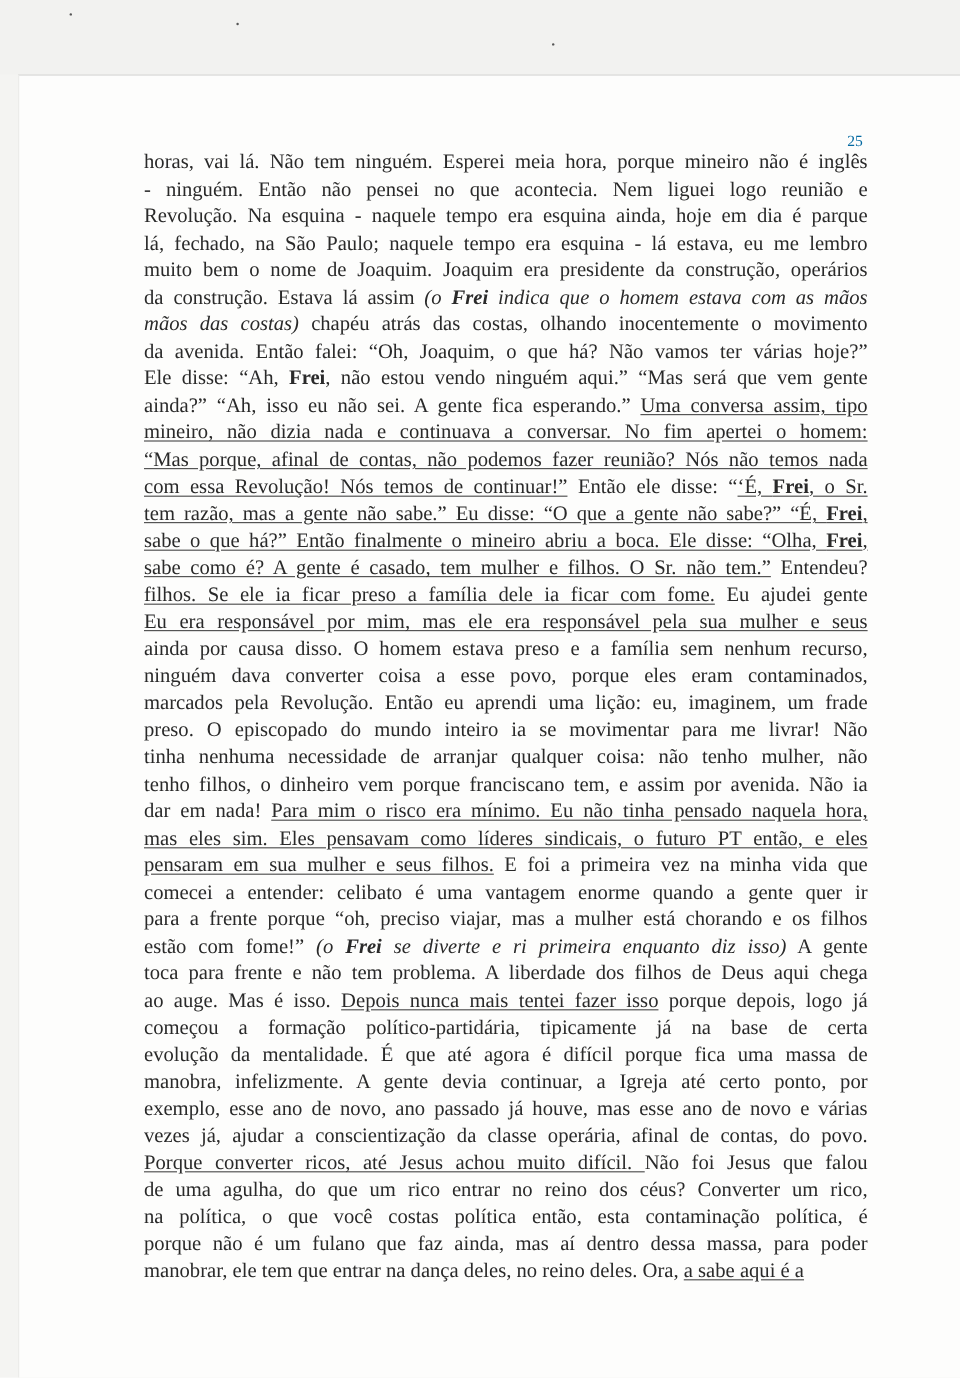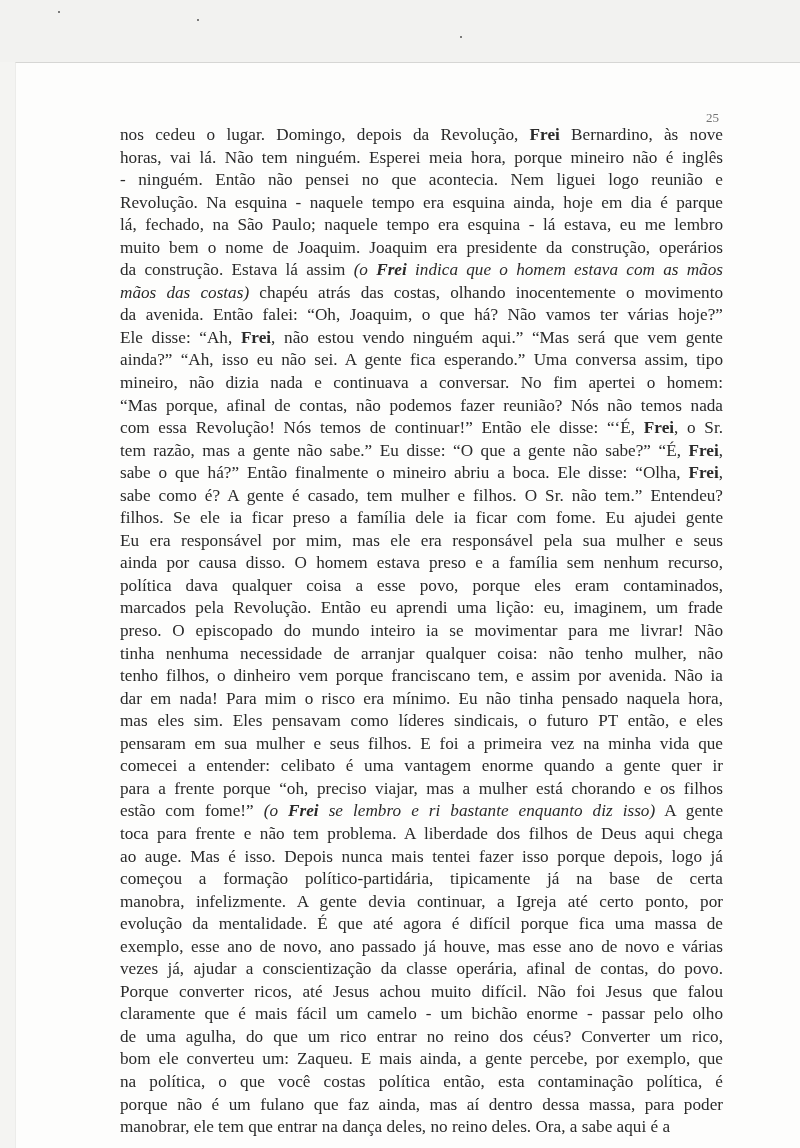--- a/index.html
+++ b/index.html
@@ -14,84 +14,81 @@
   }
   .speck { position: absolute; width: 2px; height: 2px; background: #555; border-radius: 1px; }
   .page {
     position: absolute; left: 15px; top: 62px; width: 790px; height: 1090px;
     background: #fdfdfc;
     border-top: 1px solid #d6d6d4;
     border-left: 1px solid #ececea;
   }
   .page-number {
     position: absolute; left: 706px; top: 110px;
-    font-size: 13px; color: #737373;
+    font-size: 13px; color: #0369a1;
   }
   .body-text {
     position: absolute; left: 120px; top: 124px; width: 603px;
     font-size: 17.2px; line-height: 22.55px; color: #2a2a2a;
   }
   .line {
     display: block; text-align: justify; text-align-last: justify;
     white-space: nowrap; height: 22.55px;
   }
   .line.last { text-align-last: left; }
-  .u { text-decoration-color: #555; text-underline-offset: 2px; }
+  .u { text-decoration: underline; text-decoration-color: #555; text-underline-offset: 2px; }
   .b { font-weight: bold; }
   .i { font-style: italic; }
 </style>
 </head>
 <body>
 
 <div class="scan-top"></div>
 <div class="speck" style="left:58px;top:11px"></div>
 <div class="speck" style="left:197px;top:19px"></div>
 <div class="speck" style="left:460px;top:36px"></div>
 
 <div class="page"></div>
 <div class="page-number">25</div>
 <div class="body-text" id="body-text">
-    <span class="line"><span class="">nos cedeu o lugar. Domingo, depois da Revolução, </span><span class="b">Frei</span><span class=""> Bernardino, às nove</span></span>
     <span class="line"><span class="">horas, vai lá. Não tem ninguém. Esperei meia hora, porque mineiro não é inglês</span></span>
     <span class="line"><span class="">- ninguém. Então não pensei no que acontecia. Nem liguei logo reunião e</span></span>
     <span class="line"><span class="">Revolução. Na esquina - naquele tempo era esquina ainda, hoje em dia é parque</span></span>
     <span class="line"><span class="">lá, fechado, na São Paulo; naquele tempo era esquina - lá estava, eu me lembro</span></span>
     <span class="line"><span class="">muito bem o nome de Joaquim. Joaquim era presidente da construção, operários</span></span>
     <span class="line"><span class="">da construção. Estava lá assim </span><span class="i">(o </span><span class="b i">Frei</span><span class="i"> indica que o homem estava com as mãos</span></span>
     <span class="line"><span class="i">mãos das costas)</span><span class=""> chapéu atrás das costas, olhando inocentemente o movimento</span></span>
     <span class="line"><span class="">da avenida. Então falei: “Oh, Joaquim, o que há? Não vamos ter várias hoje?”</span></span>
     <span class="line"><span class="">Ele disse: “Ah, </span><span class="b">Frei</span><span class="">, não estou vendo ninguém aqui.” “Mas será que vem gente</span></span>
     <span class="line"><span class="">ainda?” “Ah, isso eu não sei. A gente fica esperando.” </span><span class="u">Uma conversa assim, tipo</span></span>
     <span class="line"><span class="u">mineiro, não dizia nada e continuava a conversar. No fim apertei o homem:</span></span>
     <span class="line"><span class="u">“Mas porque, afinal de contas, não podemos fazer reunião? Nós não temos nada</span></span>
     <span class="line"><span class="u">com essa Revolução! Nós temos de continuar!”</span><span class=""> Então ele disse: “</span><span class="u">‘É, </span><span class="u b">Frei</span><span class="u">, o Sr.</span></span>
     <span class="line"><span class="u">tem razão, mas a gente não sabe.” Eu disse: “O que a gente não sabe?” “É, </span><span class="u b">Frei</span><span class="u">,</span></span>
     <span class="line"><span class="u">sabe o que há?” Então finalmente o mineiro abriu a boca. Ele disse: “Olha, </span><span class="u b">Frei</span><span class="u">,</span></span>
     <span class="line"><span class="u">sabe como é? A gente é casado, tem mulher e filhos. O Sr. não tem.”</span><span class=""> Entendeu?</span></span>
     <span class="line"><span class="u">filhos. Se ele ia ficar preso a família dele ia ficar com fome.</span><span class=""> Eu ajudei gente</span></span>
     <span class="line"><span class="u">Eu era responsável por mim, mas ele era responsável pela sua mulher e seus</span></span>
     <span class="line"><span class="">ainda por causa disso. O homem estava preso e a família sem nenhum recurso,</span></span>
-    <span class="line"><span class="">política dava qualquer coisa a esse povo, porque eles eram contaminados,</span></span>
+    <span class="line"><span class="">ninguém dava converter coisa a esse povo, porque eles eram contaminados,</span></span>
     <span class="line"><span class="">marcados pela Revolução. Então eu aprendi uma lição: eu, imaginem, um frade</span></span>
     <span class="line"><span class="">preso. O episcopado do mundo inteiro ia se movimentar para me livrar! Não</span></span>
     <span class="line"><span class="">tinha nenhuma necessidade de arranjar qualquer coisa: não tenho mulher, não</span></span>
     <span class="line"><span class="">tenho filhos, o dinheiro vem porque franciscano tem, e assim por avenida. Não ia</span></span>
     <span class="line"><span class="">dar em nada! </span><span class="u">Para mim o risco era mínimo. Eu não tinha pensado naquela hora,</span></span>
     <span class="line"><span class="u">mas eles sim. Eles pensavam como líderes sindicais, o futuro PT então, e eles</span></span>
     <span class="line"><span class="u">pensaram em sua mulher e seus filhos.</span><span class=""> E foi a primeira vez na minha vida que</span></span>
     <span class="line"><span class="">comecei a entender: celibato é uma vantagem enorme quando a gente quer ir</span></span>
     <span class="line"><span class="">para a frente porque “oh, preciso viajar, mas a mulher está chorando e os filhos</span></span>
-    <span class="line"><span class="">estão com fome!” </span><span class="i">(o </span><span class="b i">Frei</span><span class="i"> se lembro e ri bastante enquanto diz isso)</span><span class=""> A gente</span></span>
+    <span class="line"><span class="">estão com fome!” </span><span class="i">(o </span><span class="b i">Frei</span><span class="i"> se diverte e ri primeira enquanto diz isso)</span><span class=""> A gente</span></span>
     <span class="line"><span class="">toca para frente e não tem problema. A liberdade dos filhos de Deus aqui chega</span></span>
     <span class="line"><span class="">ao auge. Mas é isso. </span><span class="u">Depois nunca mais tentei fazer isso</span><span class=""> porque depois, logo já</span></span>
     <span class="line"><span class="">começou a formação político-partidária, tipicamente já na base de certa</span></span>
+    <span class="line"><span class="">evolução da mentalidade. É que até agora é difícil porque fica uma massa de</span></span>
     <span class="line"><span class="">manobra, infelizmente. A gente devia continuar, a Igreja até certo ponto, por</span></span>
-    <span class="line"><span class="">evolução da mentalidade. É que até agora é difícil porque fica uma massa de</span></span>
     <span class="line"><span class="">exemplo, esse ano de novo, ano passado já houve, mas esse ano de novo e várias</span></span>
     <span class="line"><span class="">vezes já, ajudar a conscientização da classe operária, afinal de contas, do povo.</span></span>
     <span class="line"><span class="u">Porque converter ricos, até Jesus achou muito difícil. </span><span class="">Não foi Jesus que falou</span></span>
-    <span class="line"><span class="">claramente que é mais fácil um camelo - um bichão enorme - passar pelo olho</span></span>
     <span class="line"><span class="">de uma agulha, do que um rico entrar no reino dos céus? Converter um rico,</span></span>
-    <span class="line"><span class="">bom ele converteu um: Zaqueu. E mais ainda, a gente percebe, por exemplo, que</span></span>
     <span class="line"><span class="">na política, o que você costas política então, esta contaminação política, é</span></span>
     <span class="line"><span class="">porque não é um fulano que faz ainda, mas aí dentro dessa massa, para poder</span></span>
     <span class="line last"><span class="">manobrar, ele tem que entrar na dança deles, no reino deles. Ora, </span><span class="u">a sabe aqui é a</span></span>
   </div>
 
 </body></html>

